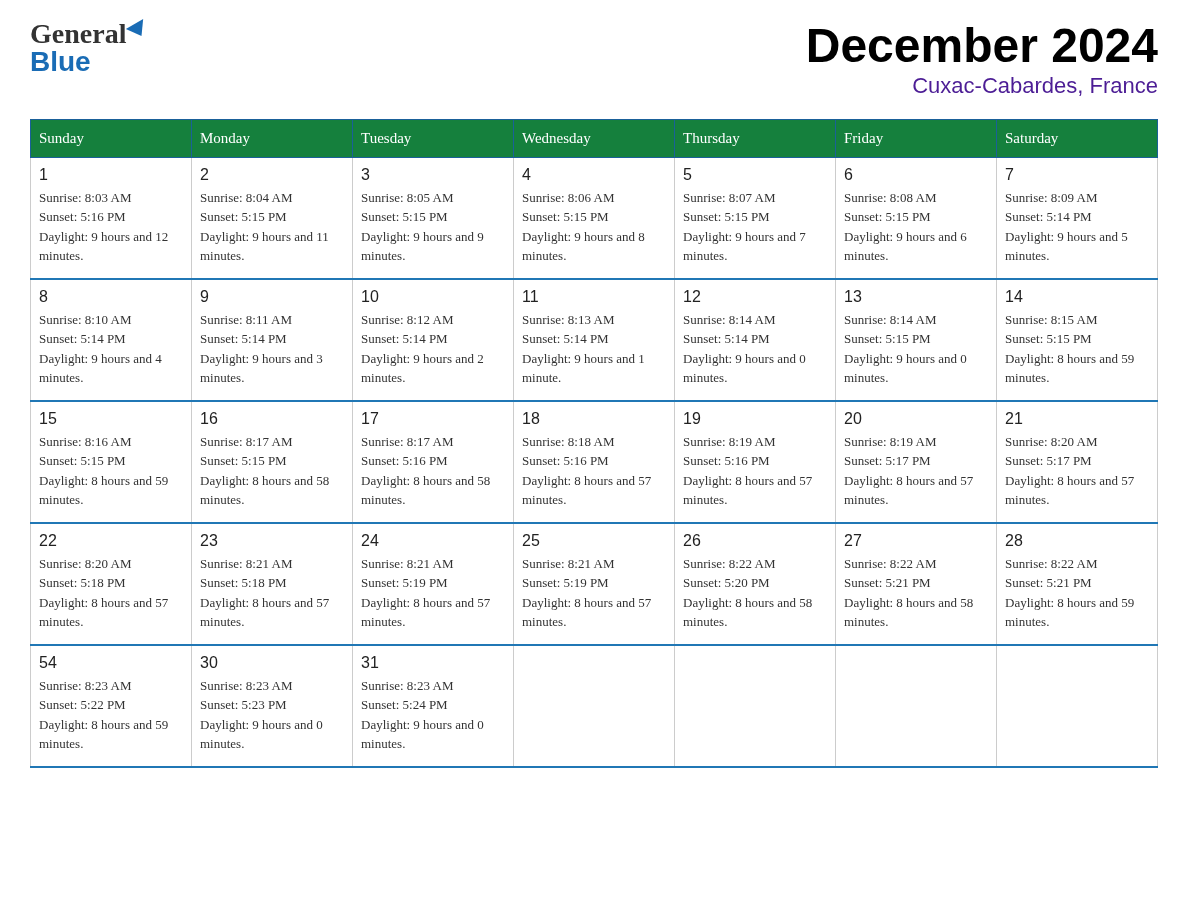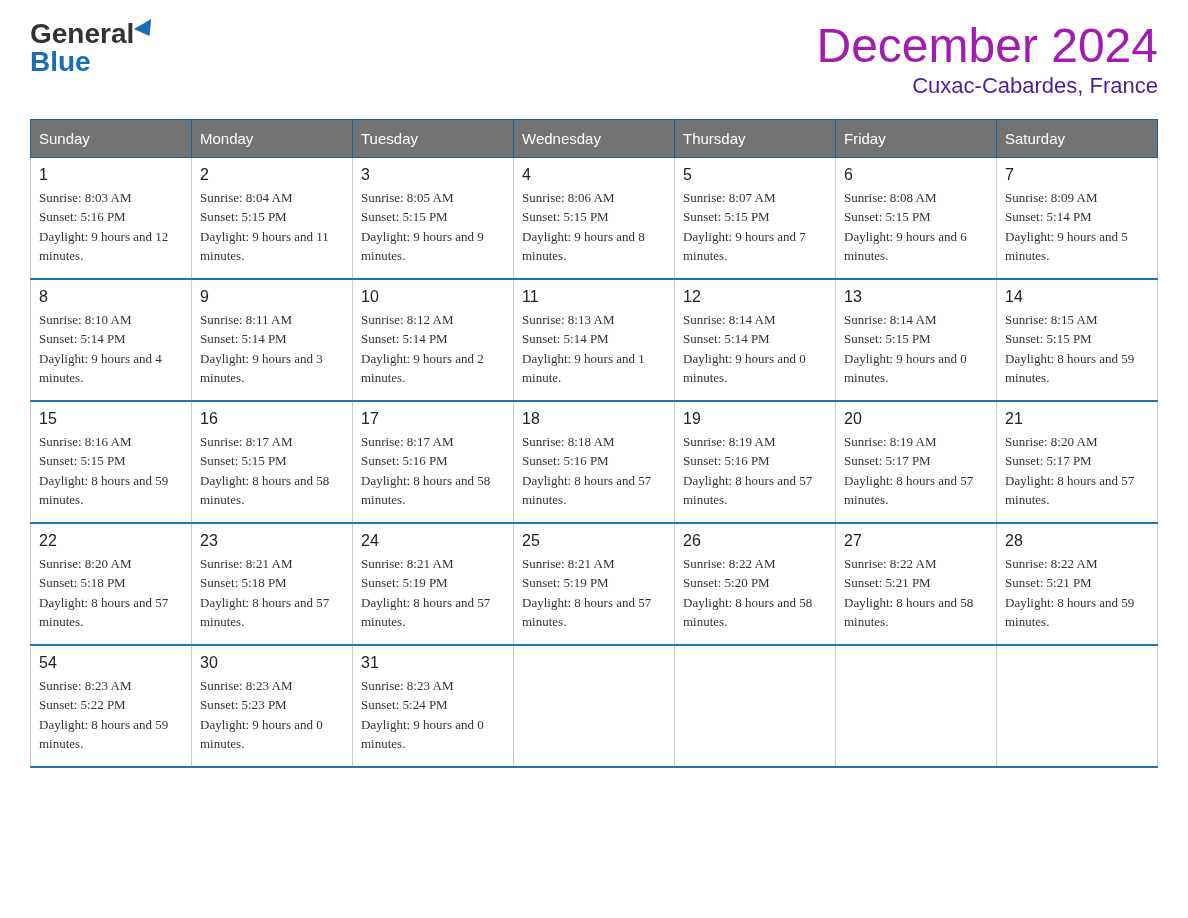--- a/index.html
+++ b/index.html
@@ -19,20 +19,21 @@
     .logo {
       display: flex;
       flex-direction: column;
       align-items: flex-start;
     }
     .logo-general {
       font-size: 28px;
       font-weight: bold;
       color: #333;
       line-height: 1;
+      font-family: Liberation Serif, serif;
     }
     .logo-blue {
       font-size: 28px;
       font-weight: bold;
       color: #1a6cb5;
       line-height: 1;
     }
     .logo-triangle {
       display: inline-block;
       width: 0;
@@ -48,36 +49,37 @@
     }
     .logo-row {
       display: flex;
       align-items: center;
     }
     .title-block {
       text-align: right;
     }
     .title-block h1 {
       font-size: 48px;
-      font-weight: normal;
-      color: #a21caf;
+      font-weight: bold;
+      color: #000000;
       line-height: 1.1;
     }
     .title-block h2 {
       font-size: 22px;
       font-weight: normal;
       color: #4c1d95;
     }
     table {
       width: 100%;
       border-collapse: collapse;
       table-layout: fixed;
     }
     thead tr {
-      background-color: #737373;
+      background-color: #15803d;
+      font-family: Liberation Serif, serif;
     }
     thead th {
       color: #fff;
       padding: 10px 8px;
       text-align: left;
       font-size: 15px;
       font-weight: normal;
       border: 1px solid #1a6099;
     }
     tbody td {

